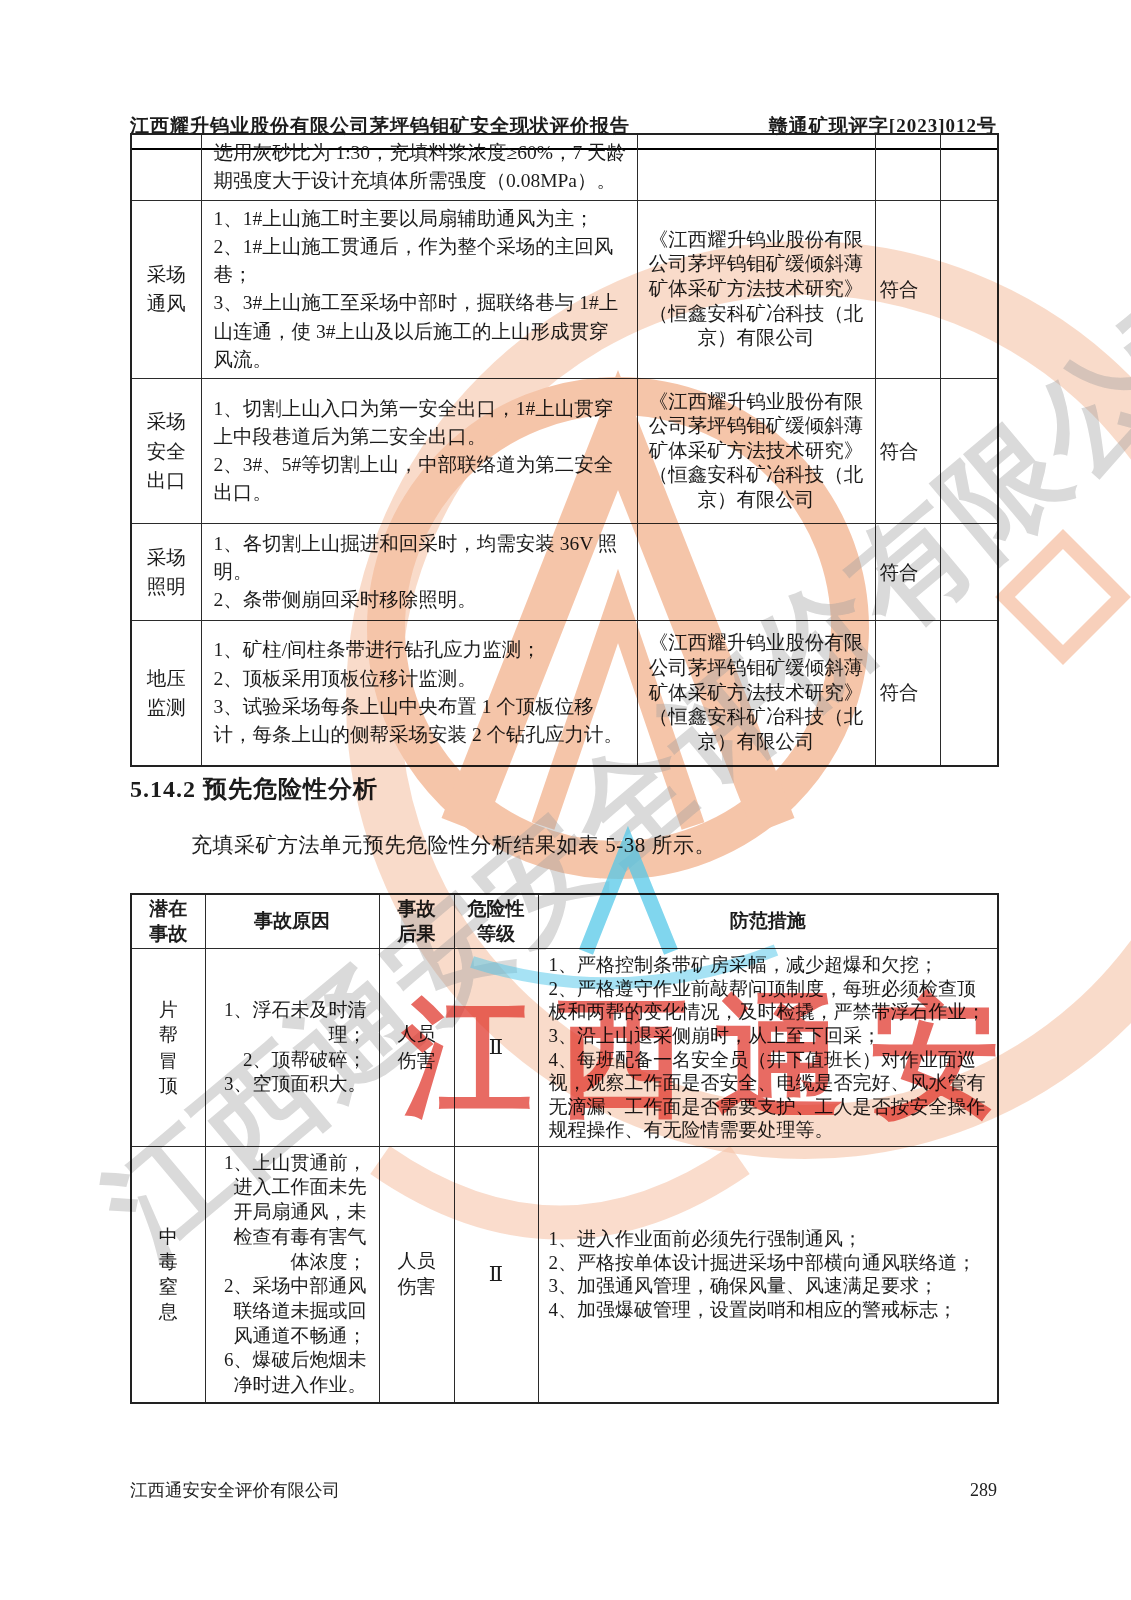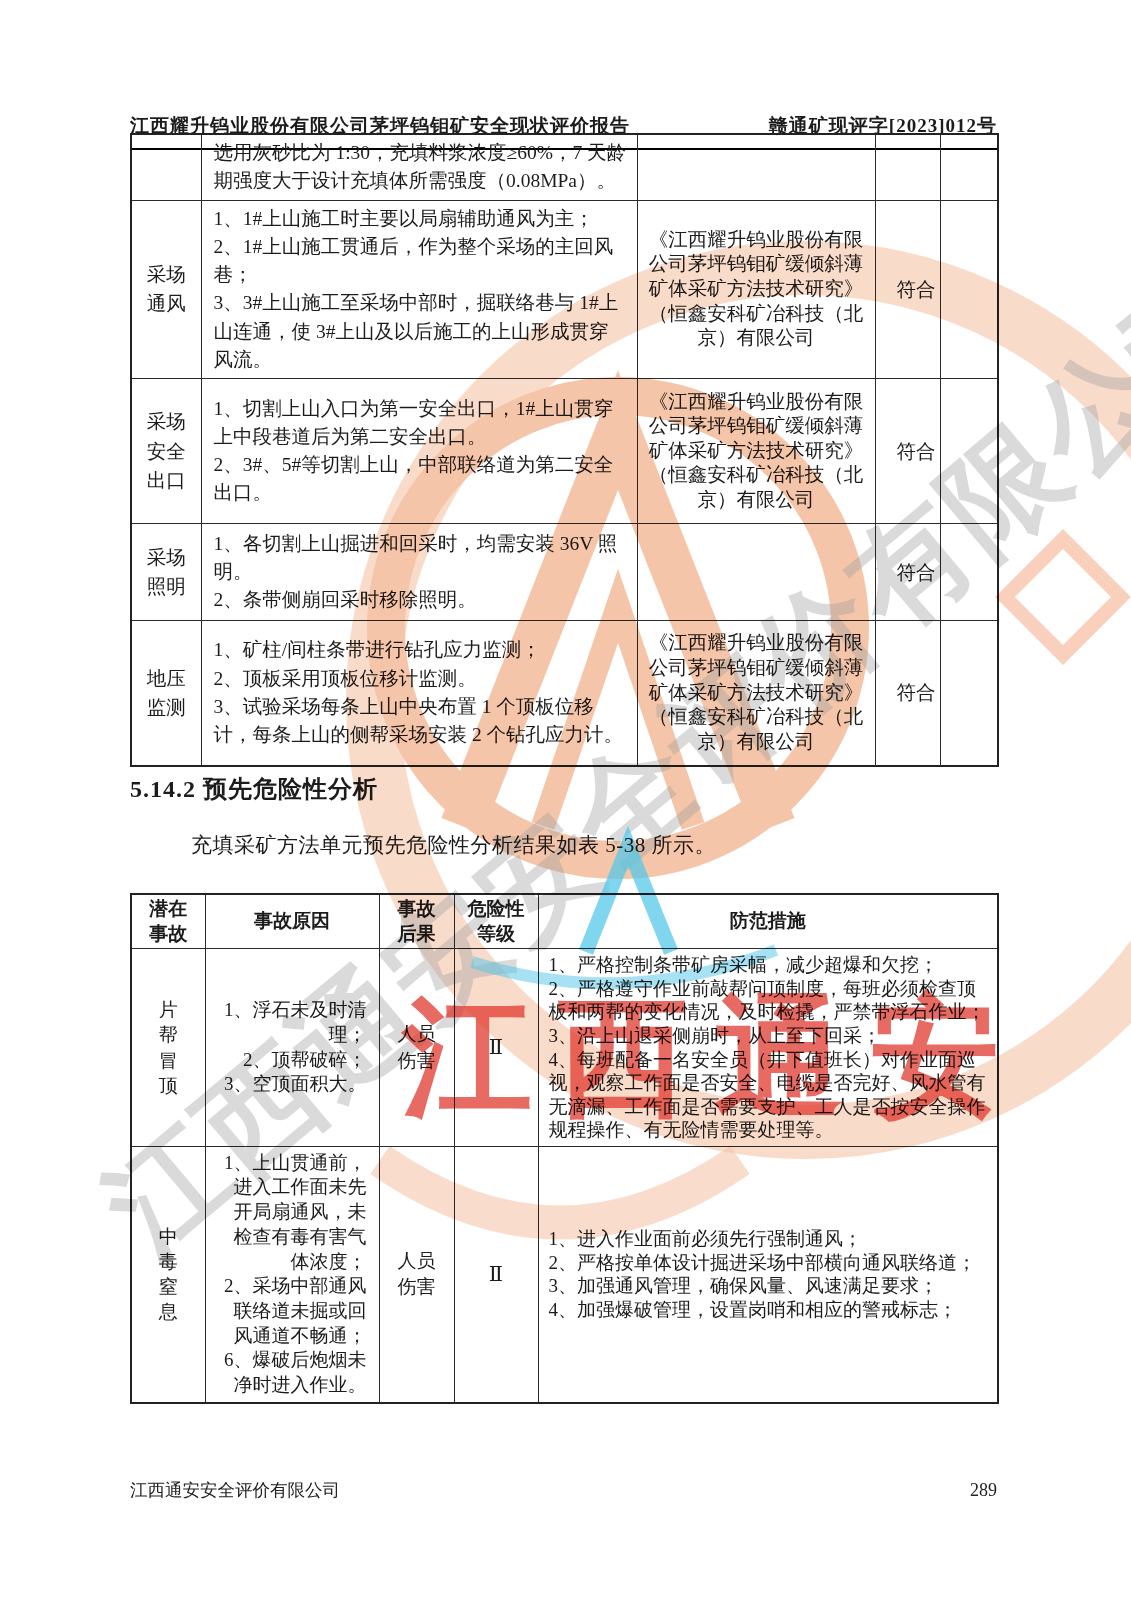--- a/index.html
+++ b/index.html
@@ -20,21 +20,21 @@
   }
   
   table{border-collapse:collapse;table-layout:fixed;position:absolute;left:130px;width:867px;background:transparent;}
   td,th{border:1px solid #2b2b2b;vertical-align:middle;overflow:hidden;}
   .t1{top:133px;border:2px solid #222;font-size:19.5px;}
   .t2{top:893px;border:2px solid #222;font-size:19px;}
   .ml{white-space:pre-line;}
   .t1 .lbl{ text-align:center;padding:2px 10px;line-height:1.5;}
   .t1 .desc{text-align:left;padding:4px 10px 4px 12px;line-height:1.45;}
   .t1 .basis{text-align:center;padding:2px 8px;line-height:1.26;}
-  .t1 .res{text-align:right;padding:16px 4px;}
+  .t1 .res{text-align:left;padding:16px 4px;}
   .t1 .note{padding:0;}
   .t2 th{font-weight:bold;text-align:center;padding:2px 12px;line-height:1.3;}
   .t2 th.lv{padding:2px 8px;margin-top:16px;}
   .t2 th.ms{padding:2px 4px;}
   .t2 .hazard{text-align:center;padding:2px 4px;line-height:1.32;font-family:Liberation Serif, serif;}
   .t2 .hazard .vert{display:inline-block;width:1.1em;text-align:center;}
   .t2 .causes{text-align:right;padding:4px 12px;line-height:1.3;}
   .t2 .conseq{text-align:center;padding:2px 12px;line-height:1.4;}
   .t2 .level{text-align:center;padding:0 4px;font-size:21px;}
   .t2 .measures{text-align:left;padding:4px 6px 4px 10px;line-height:1.24;}

